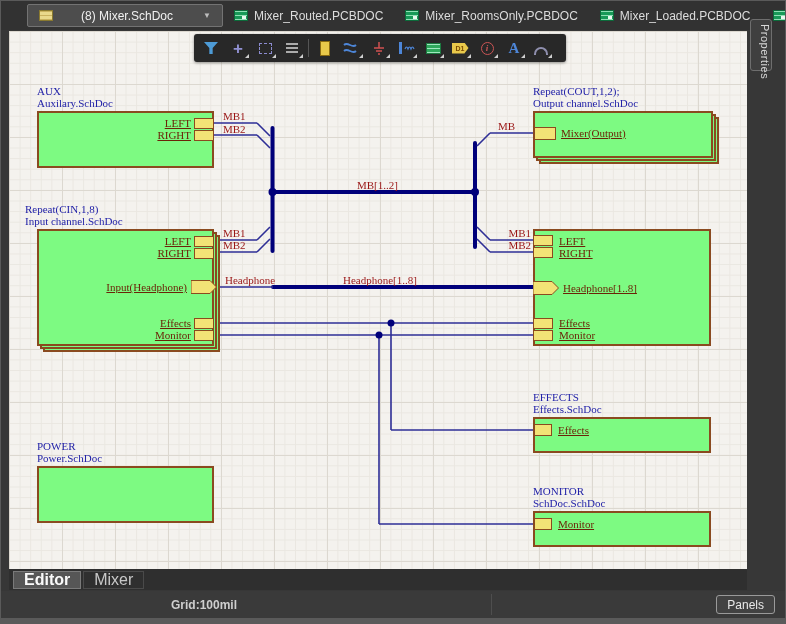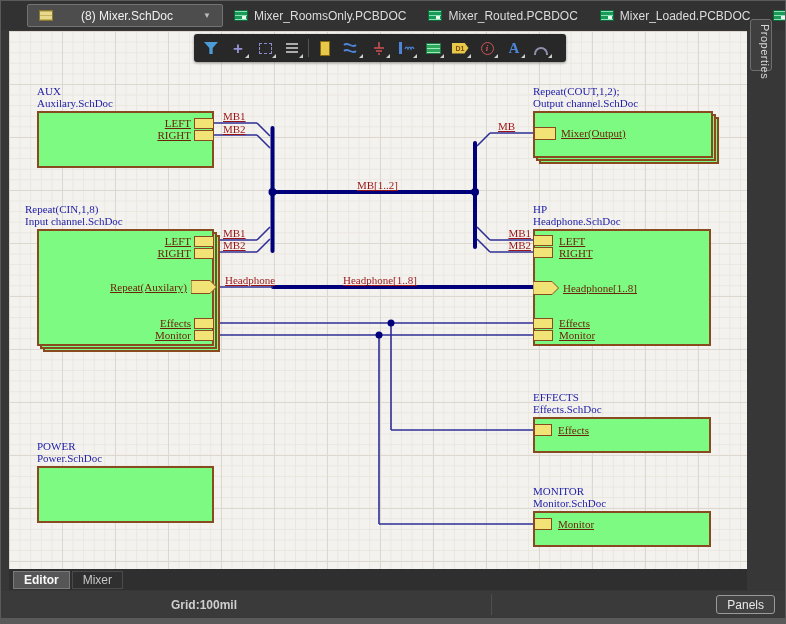--- a/index.html
+++ b/index.html
@@ -30,21 +30,21 @@
             linear-gradient(#eae7e1 1px,transparent 1px),
             linear-gradient(90deg,#eae7e1 1px,transparent 1px);
           background-size:53px 53px,53px 53px,10.6px 10.6px,10.6px 10.6px;overflow:hidden;}
   .wires{position:absolute;left:0;top:0;}
   .w{stroke:#2e2e96;stroke-width:1.6;}
   .b{stroke:#00007a;stroke-width:4;stroke-linecap:round;}
   .j{fill:#00007a;}
   .sheet{position:absolute;background:#7dfa82;border:2px solid #8a4a1f;}
   .ghost{position:absolute;background:#7dfa82;border:2px solid #8a4a1f;}
   .stitle{position:absolute;font:11px/12px "Liberation Serif",serif;color:#2222a8;white-space:nowrap;}
-  .nlabel{position:absolute;font:11px/11px "Liberation Serif",serif;color:#9a1616;white-space:nowrap;text-decoration:underline;}
+  .nlabel{position:absolute;font:11px/11px "Liberation Serif",serif;color:#9a1616;white-space:nowrap;}
   .plabel{position:absolute;font:11px/12px "Liberation Serif",serif;color:#6b2408;white-space:nowrap;text-decoration:underline;}
   .tar{text-align:right;}
   .port{position:absolute;background:#f2e376;border:1px solid #8a4a1f;}
   .aport{position:absolute;}
   
   .toolbar{position:absolute;left:185px;top:3px;width:372px;height:28px;background:#282828;
            border-radius:3px;display:flex;align-items:center;padding:0 4px;gap:1px;
            box-shadow:0 1px 3px rgba(0,0,0,.4);}
   .tbtn{position:relative;width:26px;height:24px;display:flex;align-items:center;justify-content:center;}
   .dd::after{content:'';position:absolute;right:2px;bottom:2px;border-left:4px solid transparent;
@@ -61,21 +61,21 @@
   .ic-tag{width:17px;height:11px;background:#e8c84a;border:0;color:#7a4a00;font-size:7px;font-weight:bold;
           display:flex;align-items:center;justify-content:center;
           clip-path:polygon(0 0,76% 0,100% 50%,76% 100%,0 100%);}
   .ic-noerc{width:13px;height:13px;border:1.5px solid #cc5555;border-radius:50%;color:#cc5555;
             font:italic bold 9px/10px "Liberation Serif",serif;display:flex;align-items:center;justify-content:center;}
   .ic-text{color:#4d86d8;font:bold 15px "Liberation Serif",serif;}
   .ic-arc{width:14px;height:8px;border:2px solid #8f8fae;border-bottom:none;border-radius:14px 14px 0 0;margin-top:6px;}
   
   .doctabs{position:absolute;left:8px;top:568px;width:738px;height:21px;background:#2f2f2f;
            display:flex;align-items:center;padding-left:4px;gap:2px;}
-  .dtab{height:18px;padding:0 10px;font-size:12px;display:flex;align-items:center;color:#c8c8c8;
+  .dtab{height:18px;padding:0 10px;font-size:16px;display:flex;align-items:center;color:#c8c8c8;
         border:1px solid #4a4a4a;}
   .dtab.active{background:#565656;border-color:#7a7a7a;color:#fafafa;font-weight:bold;}
   .statusbar{position:absolute;left:0;top:590px;width:786px;height:27px;background:#3a3a3a;
              color:#cfcfcf;font-size:12px;}
   .statusbar .sep{position:absolute;left:490px;top:3px;width:1px;height:21px;background:#4e4e4e;}
   .coords{position:absolute;left:14px;top:7px;}
   .gridtxt{position:absolute;left:170px;top:7px;font-weight:bold;}
   .panels-btn{position:absolute;right:12px;top:4px;height:19px;padding:0 10px;background:#424242;
               border:1px solid #9a9a9a;border-radius:3px;color:#e8e8e8;font-size:12px;
               display:flex;align-items:center;}
@@ -87,25 +87,25 @@
 <div class="window">
 
   <div class="tabbar">
     <div class="tab active">
       <span class="schdoc-ic"></span>
       <span>(8) Mixer.SchDoc</span>
       <span class="caret">▼</span>
     </div>
     <div class="tab">
       <span class="pcbdoc-ic"></span>
-      <span>Mixer_RoomsOnly.PCBDOC</span>
+      <span>Mixer_Routed.PCBDOC</span>
     </div>
     <div class="tab">
       <span class="pcbdoc-ic"></span>
-      <span>Mixer_Routed.PCBDOC</span>
+      <span>Mixer_RoomsOnly.PCBDOC</span>
     </div>
     <div class="tab">
       <span class="pcbdoc-ic"></span>
       <span>Mixer_Loaded.PCBDOC</span>
     </div>
     <div class="tab">
       <span class="pcbdoc-ic"></span>
       <span>Mixer_Blank.PCBDOC</span>
     </div>
   </div>
@@ -184,28 +184,24 @@
     <div class="sheet" style="left:28px;top:198px;width:177px;height:117px"></div>
     <div class="port" style="left:185px;top:205px;width:20px;height:11px"></div>
     <div class="port" style="left:185px;top:217px;width:20px;height:11px"></div>
     <svg class="aport" style="left:182px;top:249px" width="26" height="14">
       <polygon points="0,0.5 19,0.5 25.5,7 19,13.5 0,13.5" fill="#f2e376" stroke="#8a4a1f" stroke-width="1"></polygon>
     </svg>
     <div class="port" style="left:185px;top:287px;width:20px;height:11px"></div>
     <div class="port" style="left:185px;top:299px;width:20px;height:11px"></div>
     <div class="plabel tar" style="left:120px;top:204px;width:62px">LEFT</div>
     <div class="plabel tar" style="left:120px;top:216px;width:62px">RIGHT</div>
-    <div class="plabel tar" style="left:58px;top:250px;width:120px">Repeat(Auxilary)</div>
+    <div class="plabel tar" style="left:58px;top:250px;width:120px">Input(Headphone)</div>
     <div class="plabel tar" style="left:120px;top:286px;width:62px">Effects</div>
     <div class="plabel tar" style="left:120px;top:298px;width:62px">Monitor</div>
 
-    <div class="stitle" style="left:524px;top:172px">
-      <div>HP</div>
-      <div>Headphone.SchDoc</div>
-    </div>
     <div class="sheet" style="left:524px;top:198px;width:178px;height:117px"></div>
     <div class="port" style="left:524px;top:204px;width:20px;height:11px"></div>
     <div class="port" style="left:524px;top:216px;width:20px;height:11px"></div>
     <svg class="aport" style="left:524px;top:250px" width="26" height="14">
       <polygon points="0,0.5 19,0.5 25.5,7 19,13.5 0,13.5" fill="#f2e376" stroke="#8a4a1f" stroke-width="1"></polygon>
     </svg>
     <div class="port" style="left:524px;top:287px;width:20px;height:11px"></div>
     <div class="port" style="left:524px;top:299px;width:20px;height:11px"></div>
     <div class="plabel" style="left:550px;top:204px">LEFT</div>
     <div class="plabel" style="left:550px;top:216px">RIGHT</div>
@@ -216,21 +212,21 @@
     <div class="stitle" style="left:524px;top:360px">
       <div>EFFECTS</div>
       <div>Effects.SchDoc</div>
     </div>
     <div class="sheet" style="left:524px;top:386px;width:178px;height:36px"></div>
     <div class="port" style="left:525px;top:393px;width:18px;height:12px"></div>
     <div class="plabel" style="left:549px;top:393px">Effects</div>
 
     <div class="stitle" style="left:524px;top:454px">
       <div>MONITOR</div>
-      <div>Monitor.SchDoc</div>
+      <div>SchDoc.SchDoc</div>
     </div>
     <div class="sheet" style="left:524px;top:480px;width:178px;height:36px"></div>
     <div class="port" style="left:525px;top:487px;width:18px;height:12px"></div>
     <div class="plabel" style="left:549px;top:487px">Monitor</div>
 
     <div class="stitle" style="left:28px;top:409px">
       <div>POWER</div>
       <div>Power.SchDoc</div>
     </div>
     <div class="sheet" style="left:28px;top:435px;width:177px;height:57px"></div>

